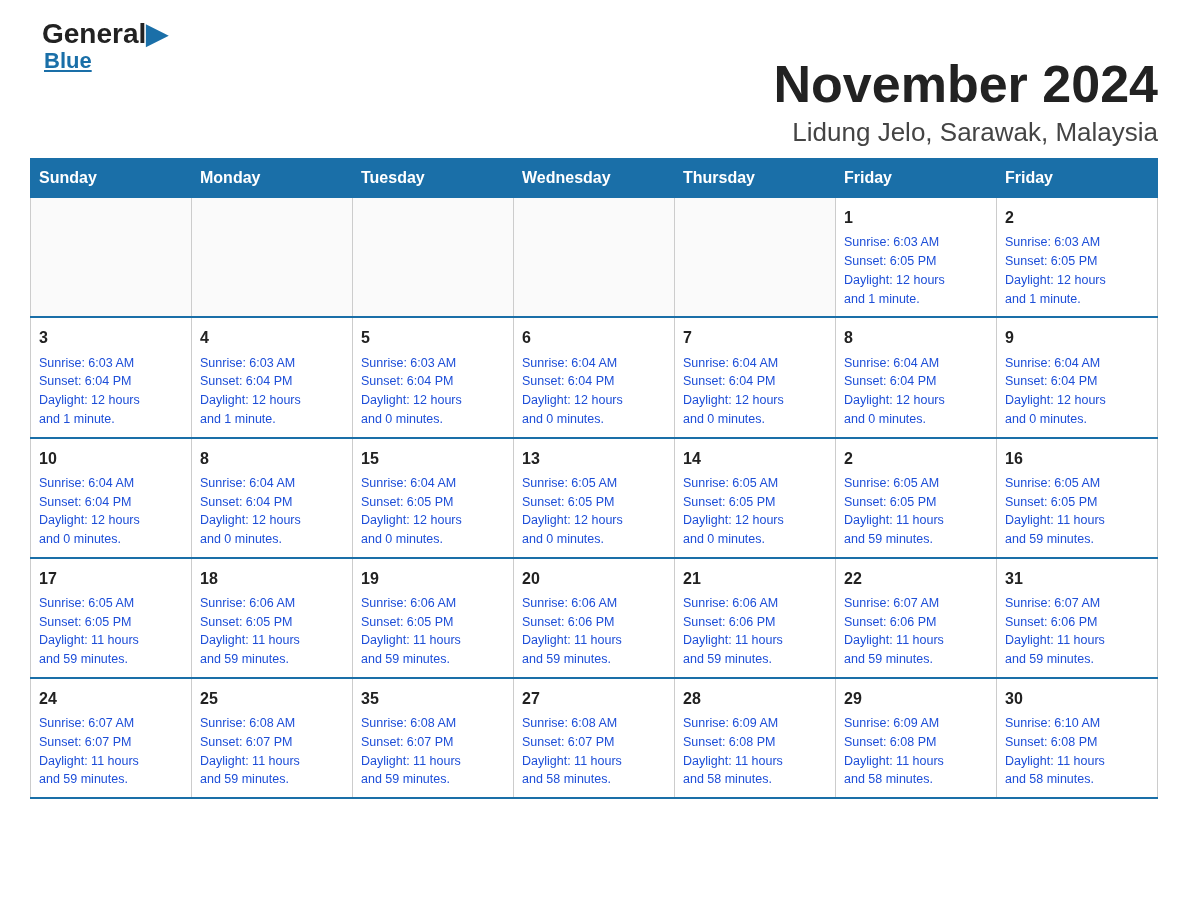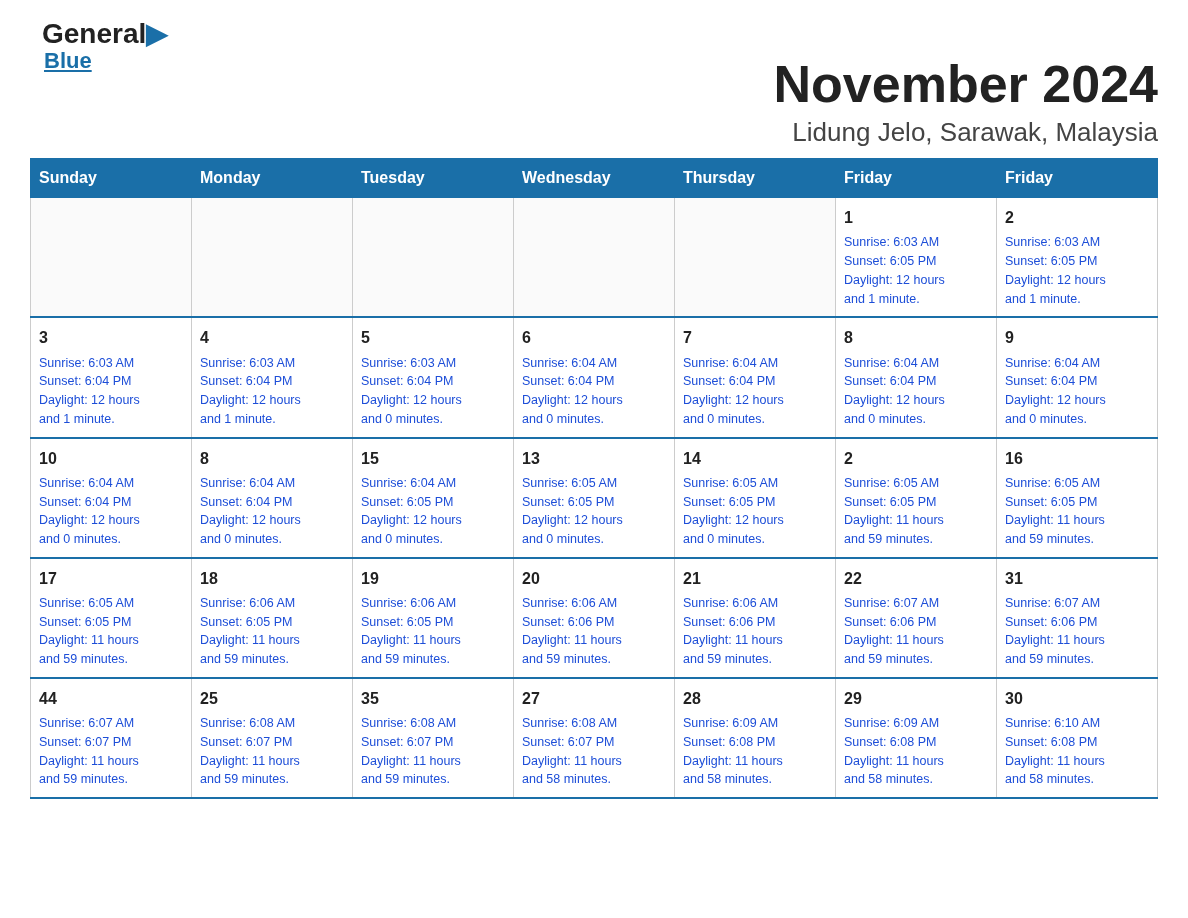--- a/index.html
+++ b/index.html
@@ -231,21 +231,21 @@
           <span class="day-num">22</span>
           <div class="day-info">Sunrise: 6:07 AM<br>Sunset: 6:06 PM<br>Daylight: 11 hours<br>and 59 minutes.</div>
         </td>
         <td>
           <span class="day-num">31</span>
           <div class="day-info">Sunrise: 6:07 AM<br>Sunset: 6:06 PM<br>Daylight: 11 hours<br>and 59 minutes.</div>
         </td>
       </tr>
       <tr>
         <td>
-          <span class="day-num">44</span>
+          <span class="day-num">24</span>
           <div class="day-info">Sunrise: 6:07 AM<br>Sunset: 6:07 PM<br>Daylight: 11 hours<br>and 59 minutes.</div>
         </td>
         <td>
           <span class="day-num">25</span>
           <div class="day-info">Sunrise: 6:08 AM<br>Sunset: 6:07 PM<br>Daylight: 11 hours<br>and 59 minutes.</div>
         </td>
         <td>
           <span class="day-num">35</span>
           <div class="day-info">Sunrise: 6:08 AM<br>Sunset: 6:07 PM<br>Daylight: 11 hours<br>and 59 minutes.</div>
         </td>

